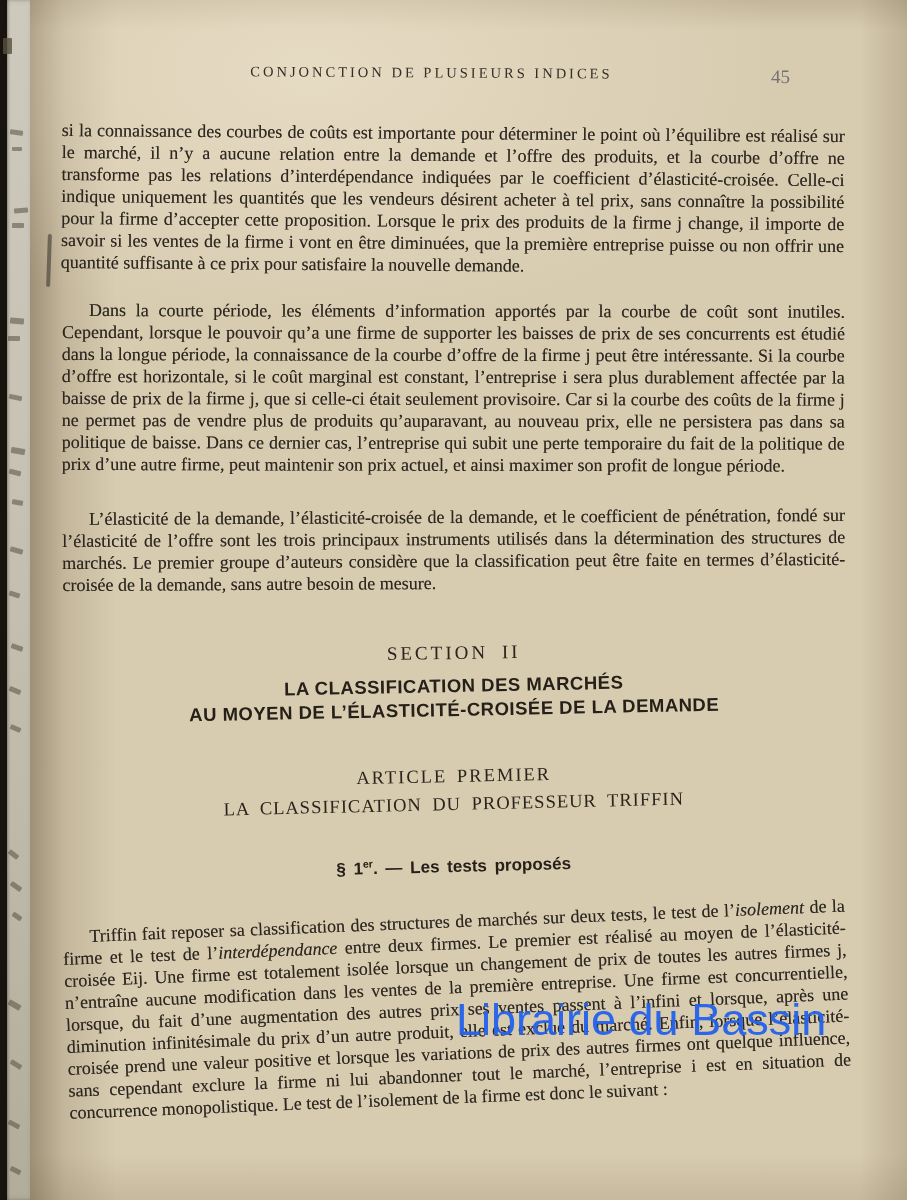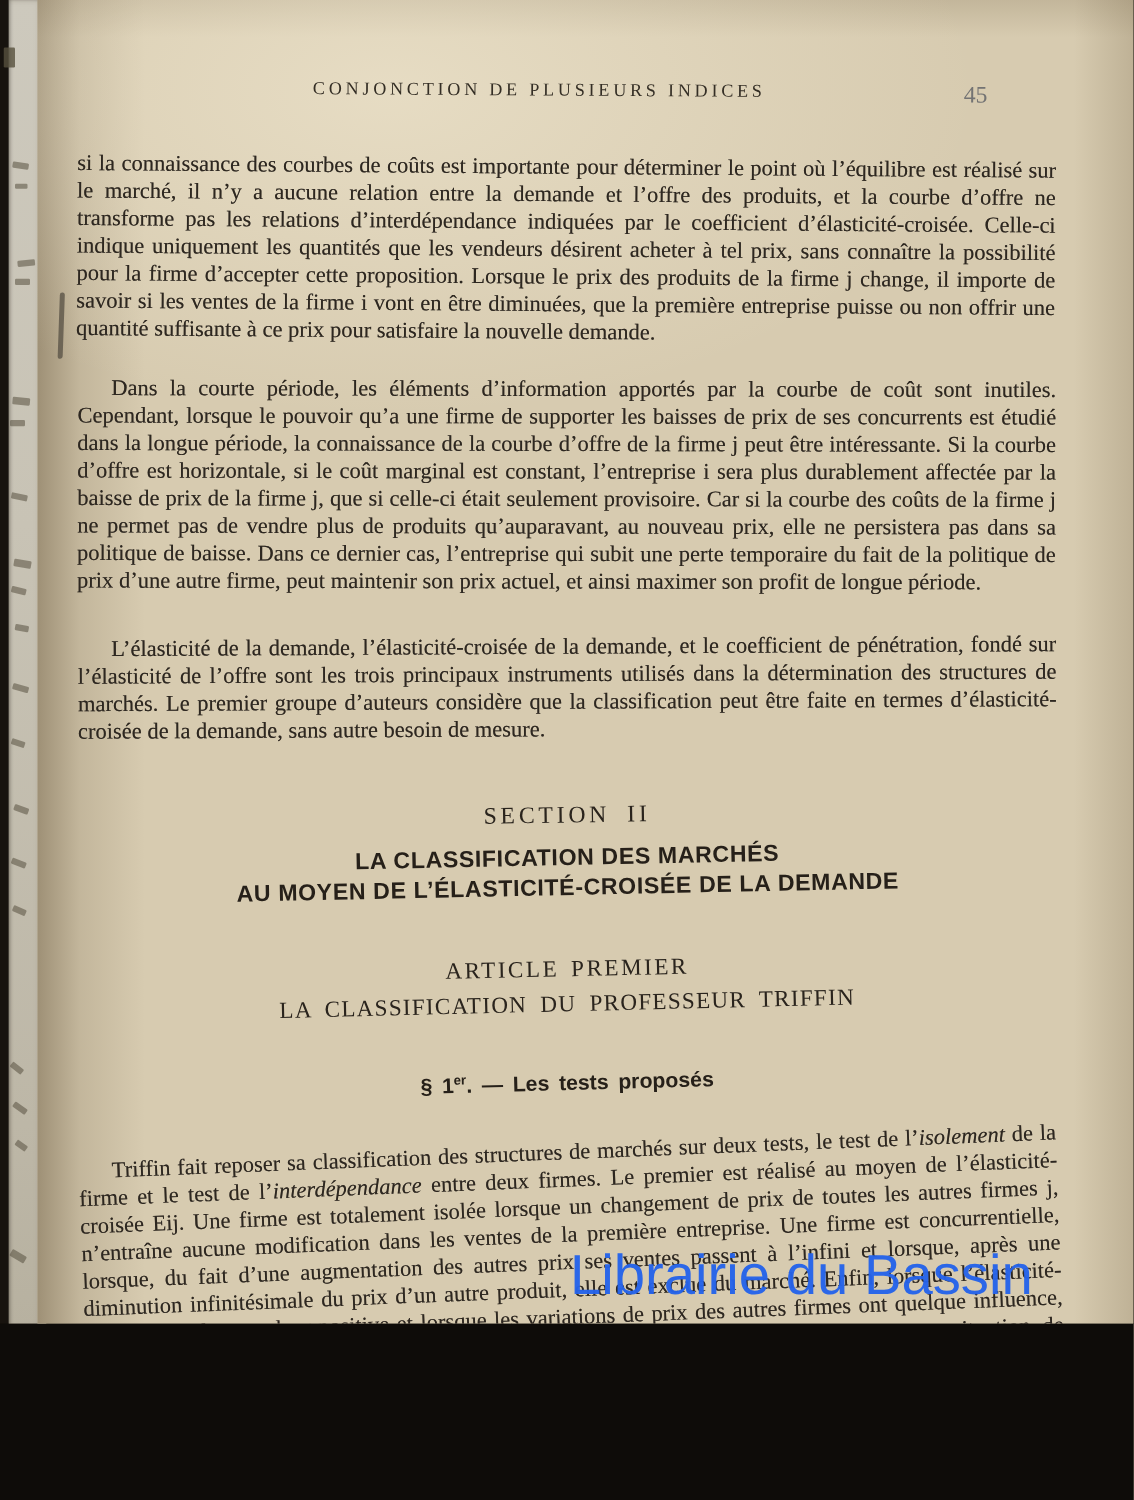--- a/index.html
+++ b/index.html
@@ -1,17 +1,17 @@
 <!DOCTYPE html>
 <html><head>
 <meta charset="utf-8">
 <style>
   html,body{margin:0;padding:0;background:#0e0c09;}
   .scene{
-    position:relative;width:907px;height:1059px;overflow:hidden;
+    position:relative;width:907px;height:1200px;overflow:hidden;
     background:#17130e;font-family:"Liberation Serif", serif;
   }
   
   .edge-stack{
     position:absolute;left:7px;top:0;width:30px;height:1200px;
     background:linear-gradient(180deg,#cdc9bd 0%,#c8c3b5 35%,#bdb7a7 75%,#b2ac9a 100%);
     box-shadow:inset -5px 0 7px -3px rgba(45,35,18,.5), inset 2px 0 3px -1px rgba(30,25,15,.4);
   }
   .edge-mark{position:absolute;background:#57513f;opacity:.55;border-radius:1px;}
   

